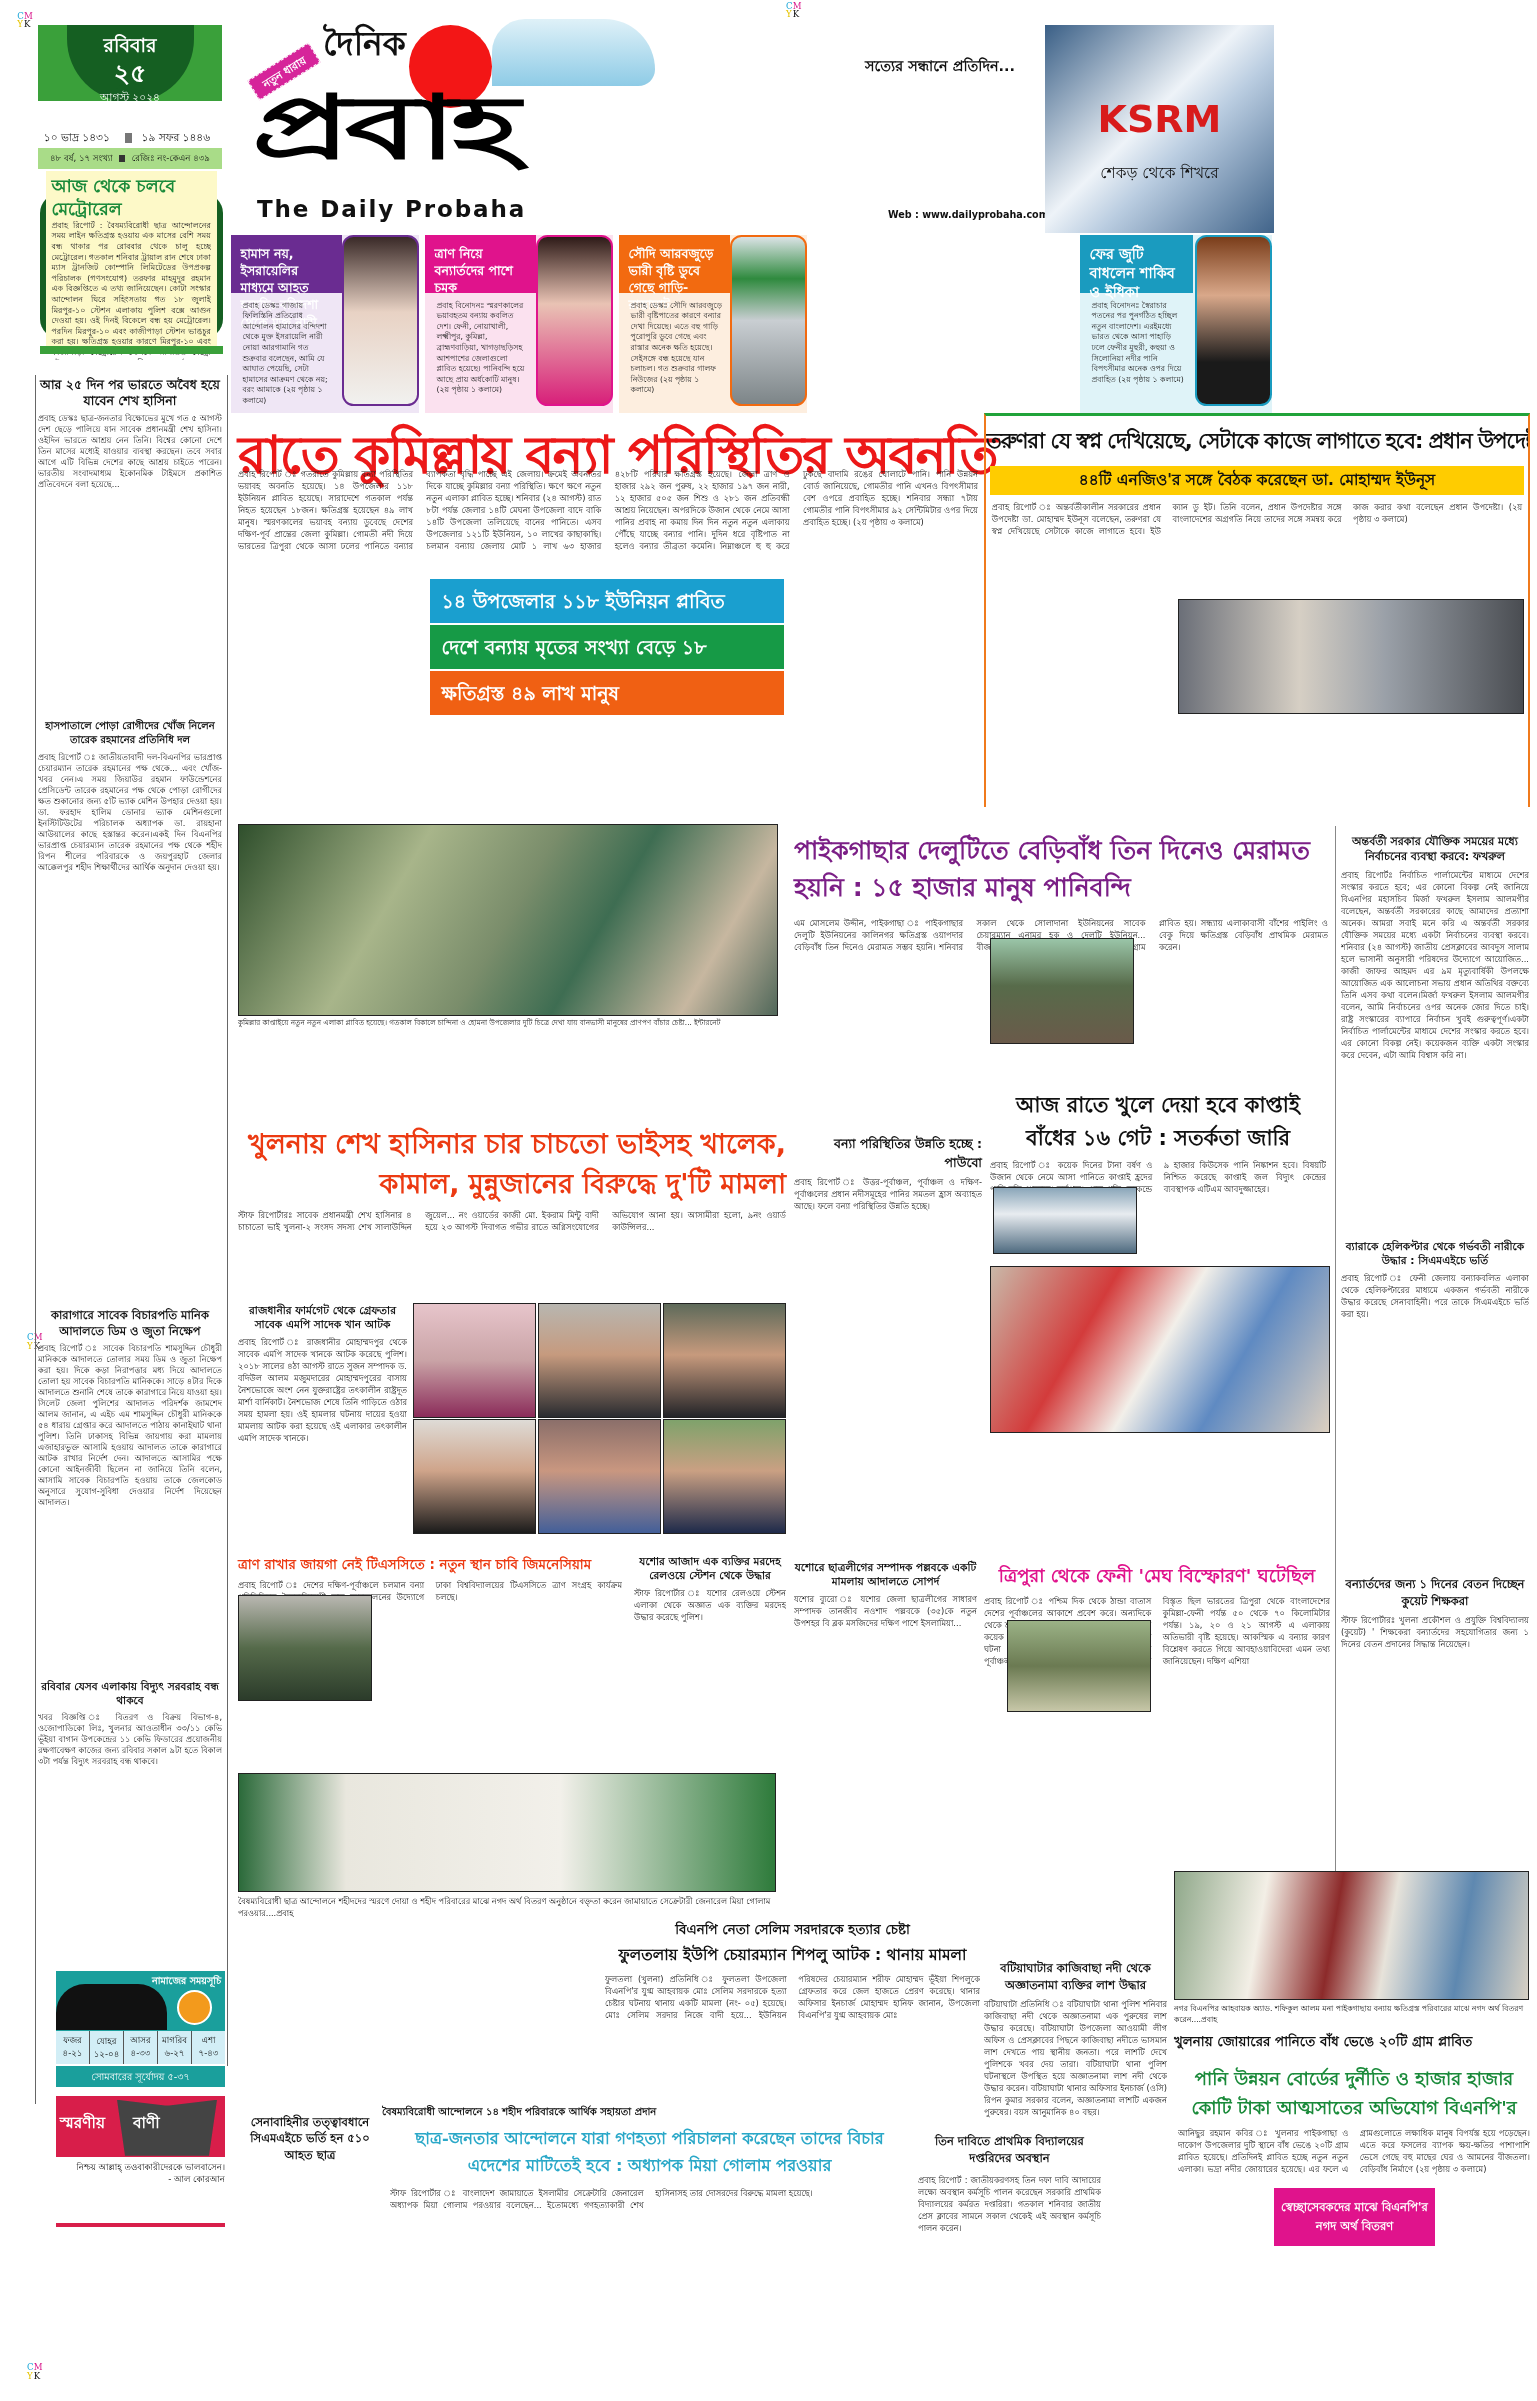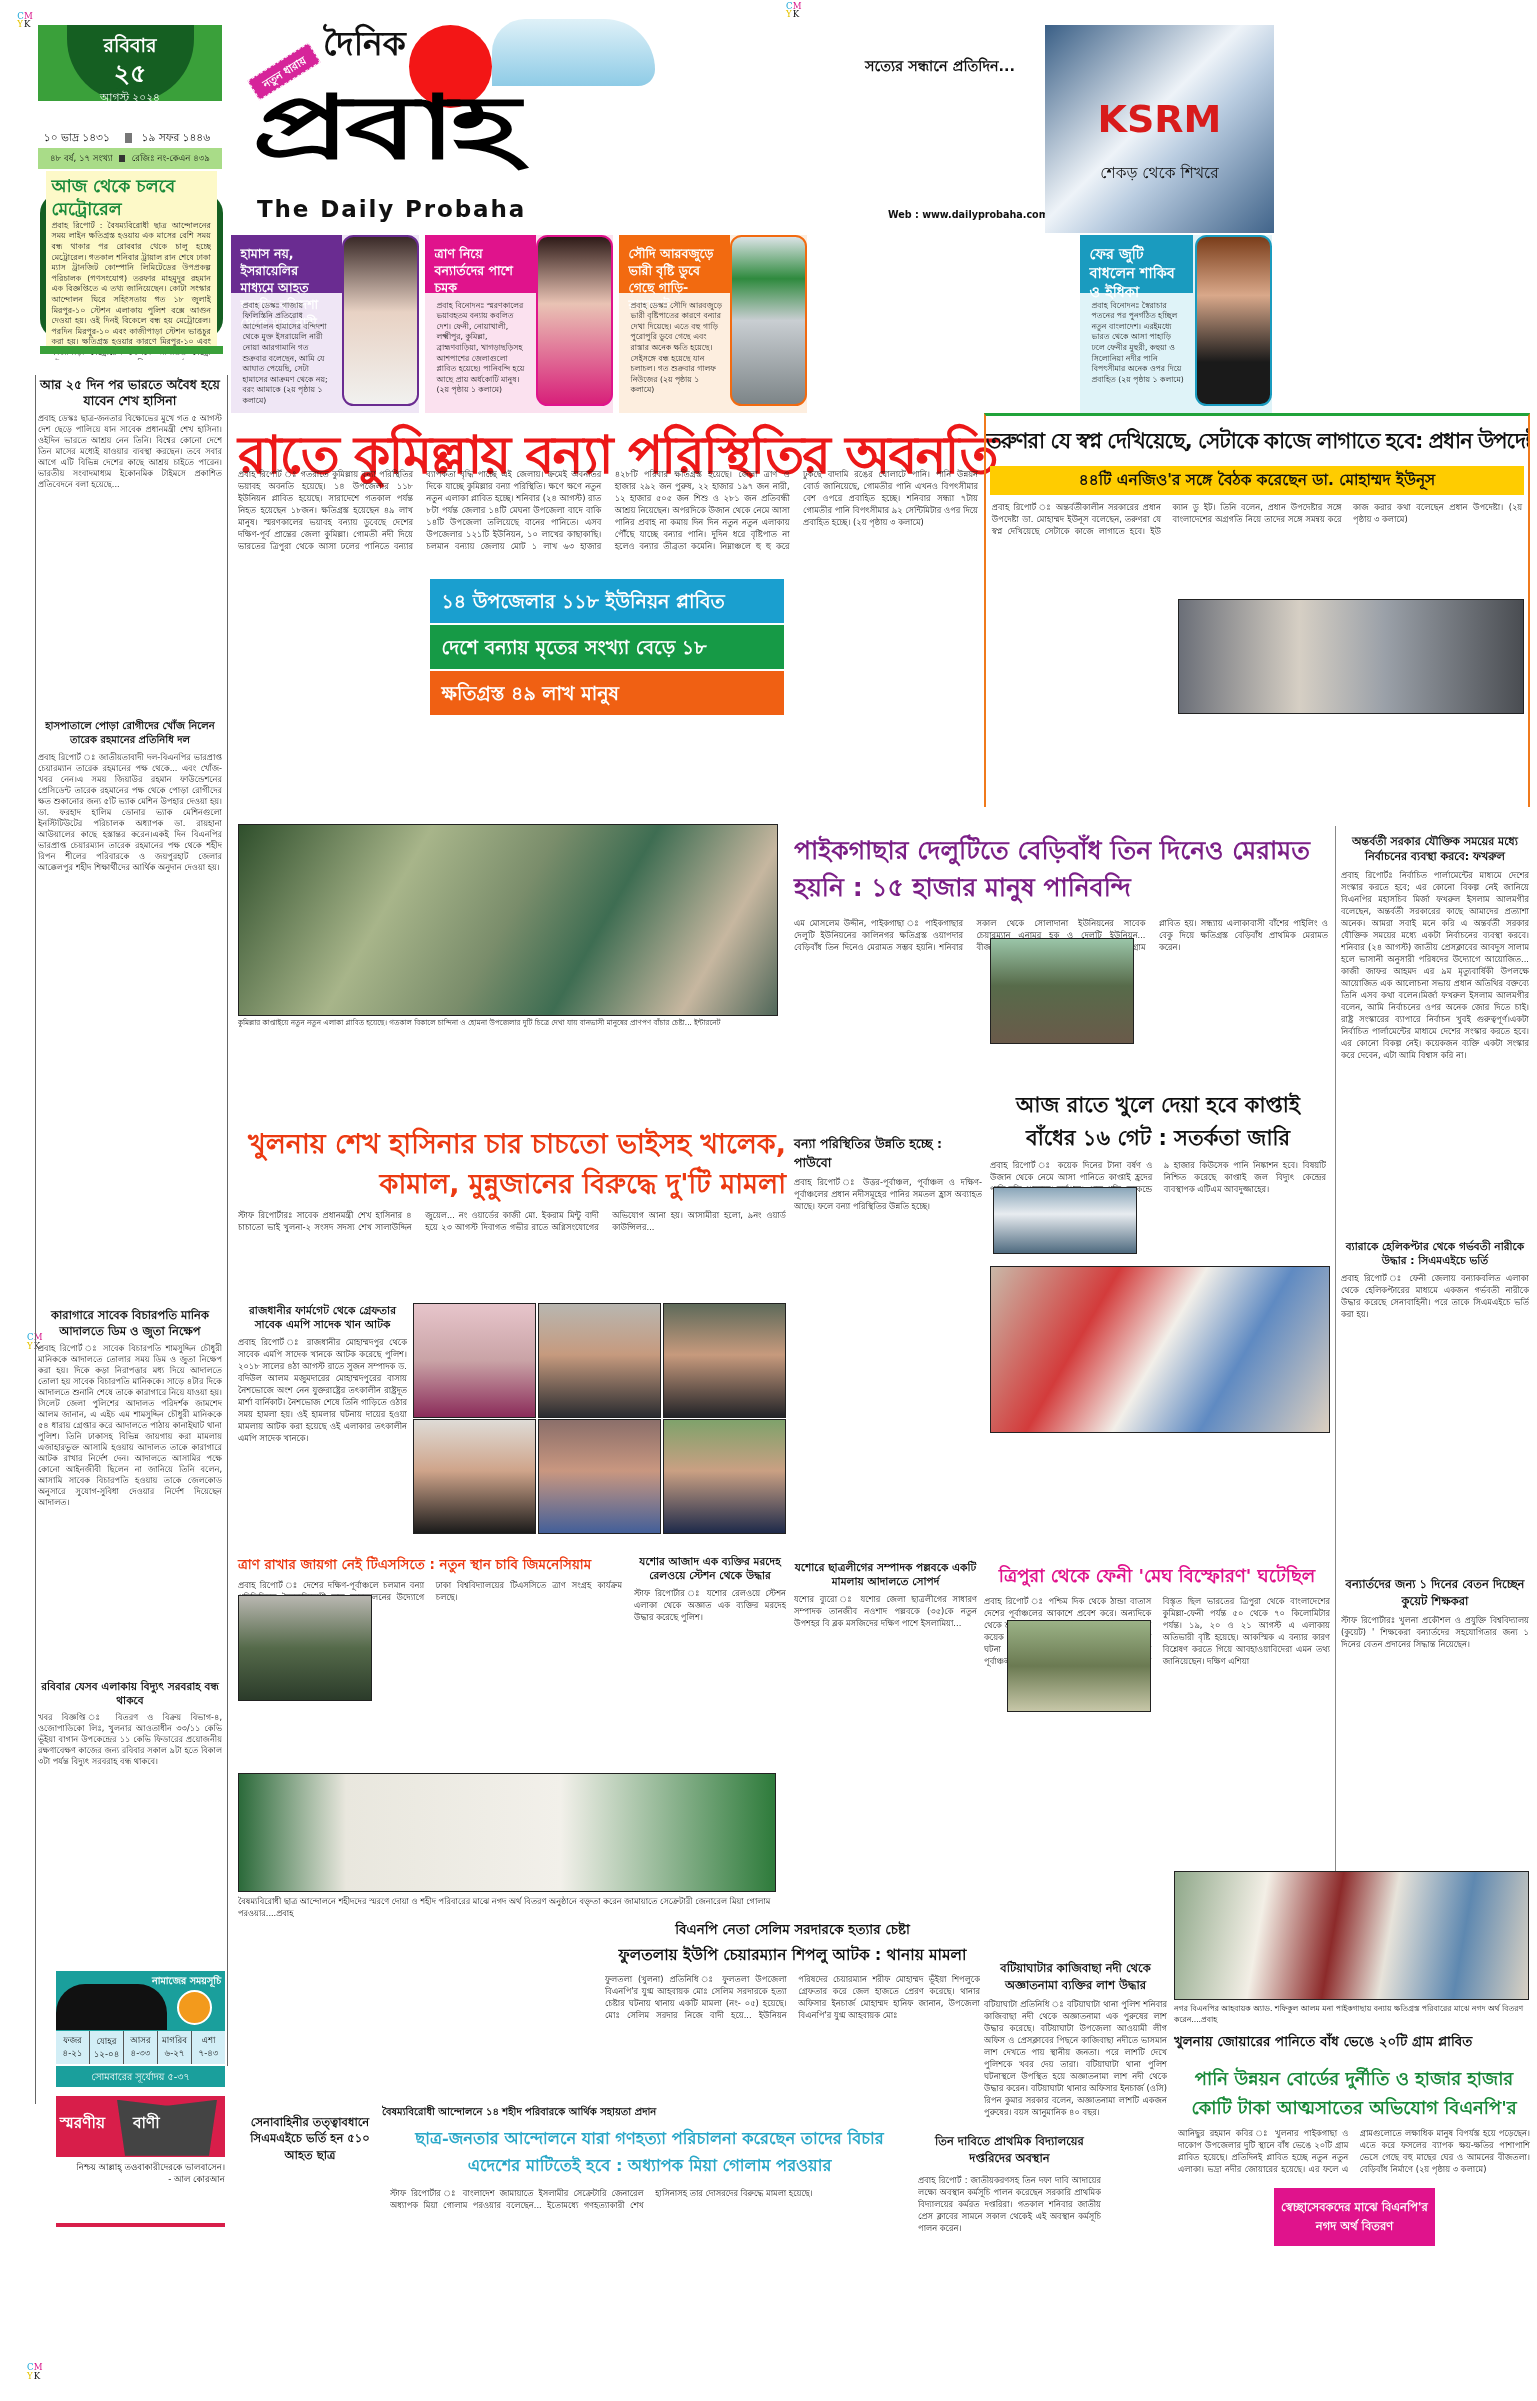--- a/index.html
+++ b/index.html
@@ -222,21 +222,21 @@
 <div class="abs" style="left:238px;top:2114px;width:144px">
   <div class="hd" style="font-size:11.5px;text-align:center;line-height:16.3px">সেনাবাহিনীর তত্ত্বাবধানে সিএমএইচে ভর্তি হন ৫১০ আহত ছাত্র</div>
 </div>
 
 <div class="abs" style="left:794px;top:1560px;width:183px">
   <div class="hd" style="font-size:10.6px;text-align:center;line-height:14.4px">যশোরে ছাত্রলীগের সম্পাদক পল্লবকে একটি মামলায় আদালতে সোপর্দ</div>
   <div class="body-text" style="font-size:8.3px;line-height:12px;height:192px;overflow:hidden;margin-top:3.8px">যশোর ব্যুরো ঃ যশোর জেলা ছাত্রলীগের সাধারণ সম্পাদক তানজীব নওশাদ পল্লবকে (৩৫)কে নতুন উপশহর বি ব্লক মসজিদের দক্ষিণ পাশে ইসলামিয়া...</div>
 </div>
 
 <div class="abs" style="left:794px;top:1134px;width:188px">
-  <div class="hd" style="font-size:12.5px;text-align:left;line-height:19px">বন্যা পরিস্থিতির উন্নতি হচ্ছে : পাউবো</div>
+  <div class="hd" style="font-size:12.5px;text-align:right;line-height:19px">বন্যা পরিস্থিতির উন্নতি হচ্ছে : পাউবো</div>
   <div class="body-text" style="font-size:8.3px;line-height:12px;height:384px;overflow:hidden;margin-top:3.8px">প্রবাহ রিপোর্ট ঃ উত্তর-পূর্বাঞ্চল, পূর্বাঞ্চল ও দক্ষিণ-পূর্বাঞ্চলের প্রধান নদীসমূহের পানির সমতল হ্রাস অব্যাহত আছে। ফলে বন্যা পরিস্থিতির উন্নতি হচ্ছে।</div>
 </div>
 
 <div class="abs hd" style="left:990px;top:1089px;width:336px;font-size:21px;line-height:33px;text-align:center">আজ রাতে খুলে দেয়া হবে কাপ্তাই বাঁধের ১৬ গেট : সতর্কতা জারি</div>
 <div class="abs" style="left:990px;top:1159px;width:336px">
   <div class="body-text col2" style="font-size:8.3px;line-height:12px;height:115px;overflow:hidden">প্রবাহ রিপোর্ট ঃ কয়েক দিনের টানা বর্ষণ ও উজান থেকে নেমে আসা পানিতে কাপ্তাই হ্রদের পানি বৃদ্ধি পেয়েছে। কর্তৃপক্ষ। এতে প্রতি সেকেন্ডে ৯ হাজার কিউসেক পানি নিষ্কাশন হবে। বিষয়টি নিশ্চিত করেছে কাপ্তাই জল বিদ্যুৎ কেন্দ্রের ব্যবস্থাপক এটিএম আবদুজ্জাহের।</div>
 </div>
 <div class="abs photo" style="left:993px;top:1187px;width:144px;height:67px;background:linear-gradient(180deg,#8aa6b9,#e8ecf0 40%,#4f6b80)"></div>
 <div class="abs photo" style="left:990px;top:1266px;width:340px;height:167px;background:linear-gradient(120deg,#c9b8a8,#d33b3b 30%,#f2efe9 50%,#5f8ac2 70%,#ddd0c0)"></div>
 

